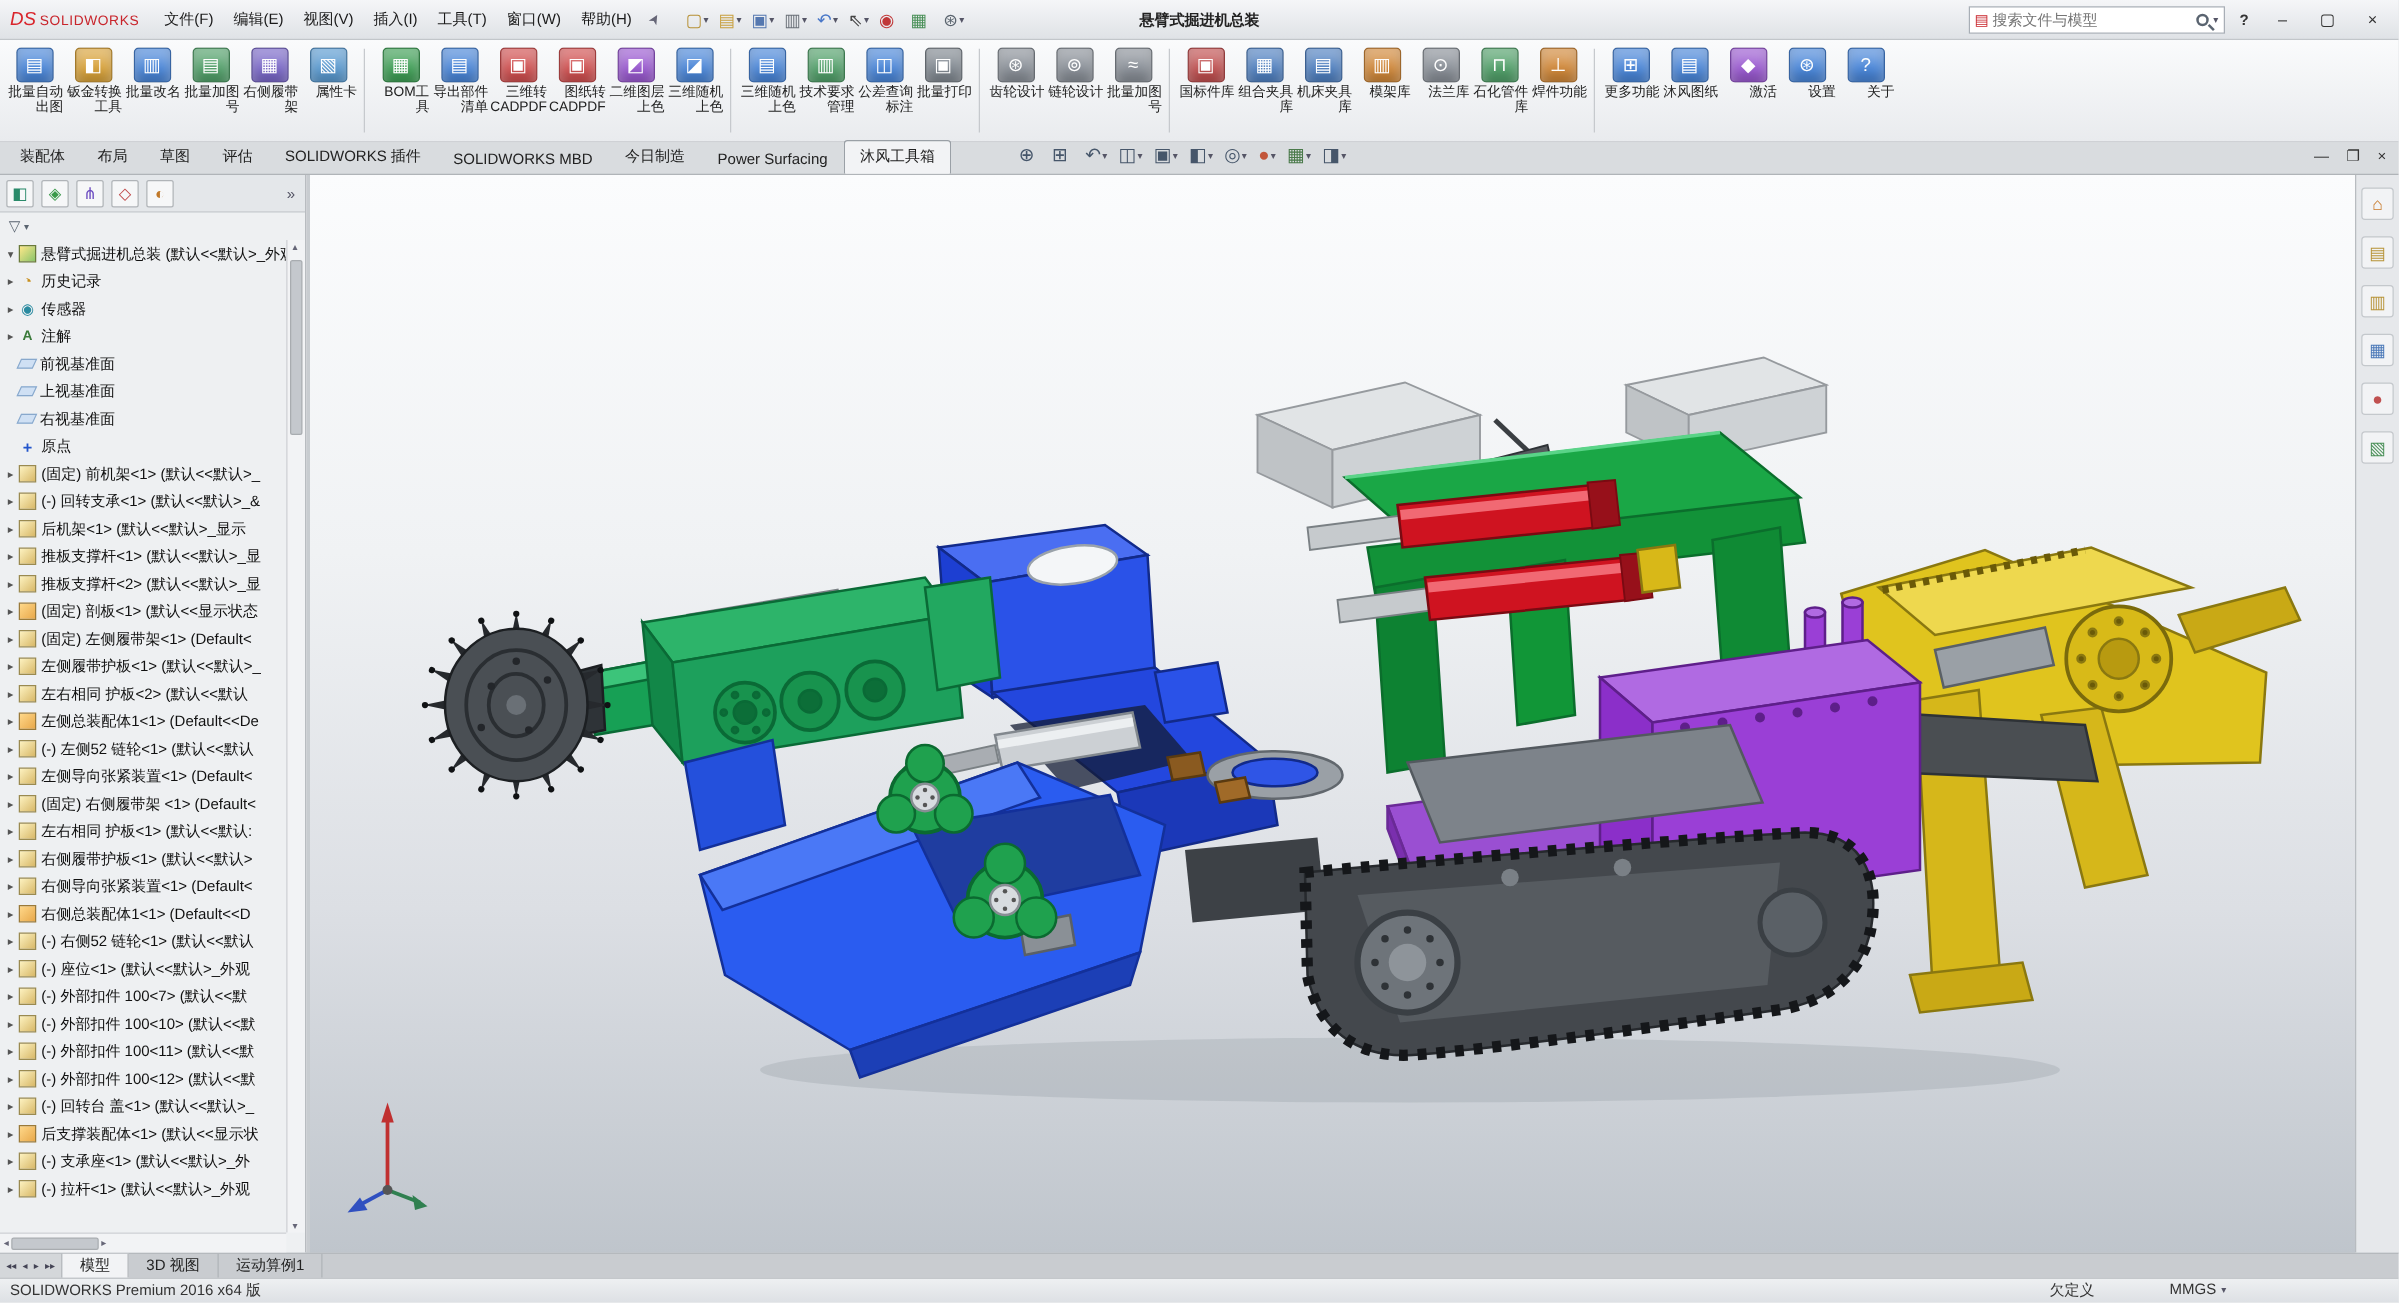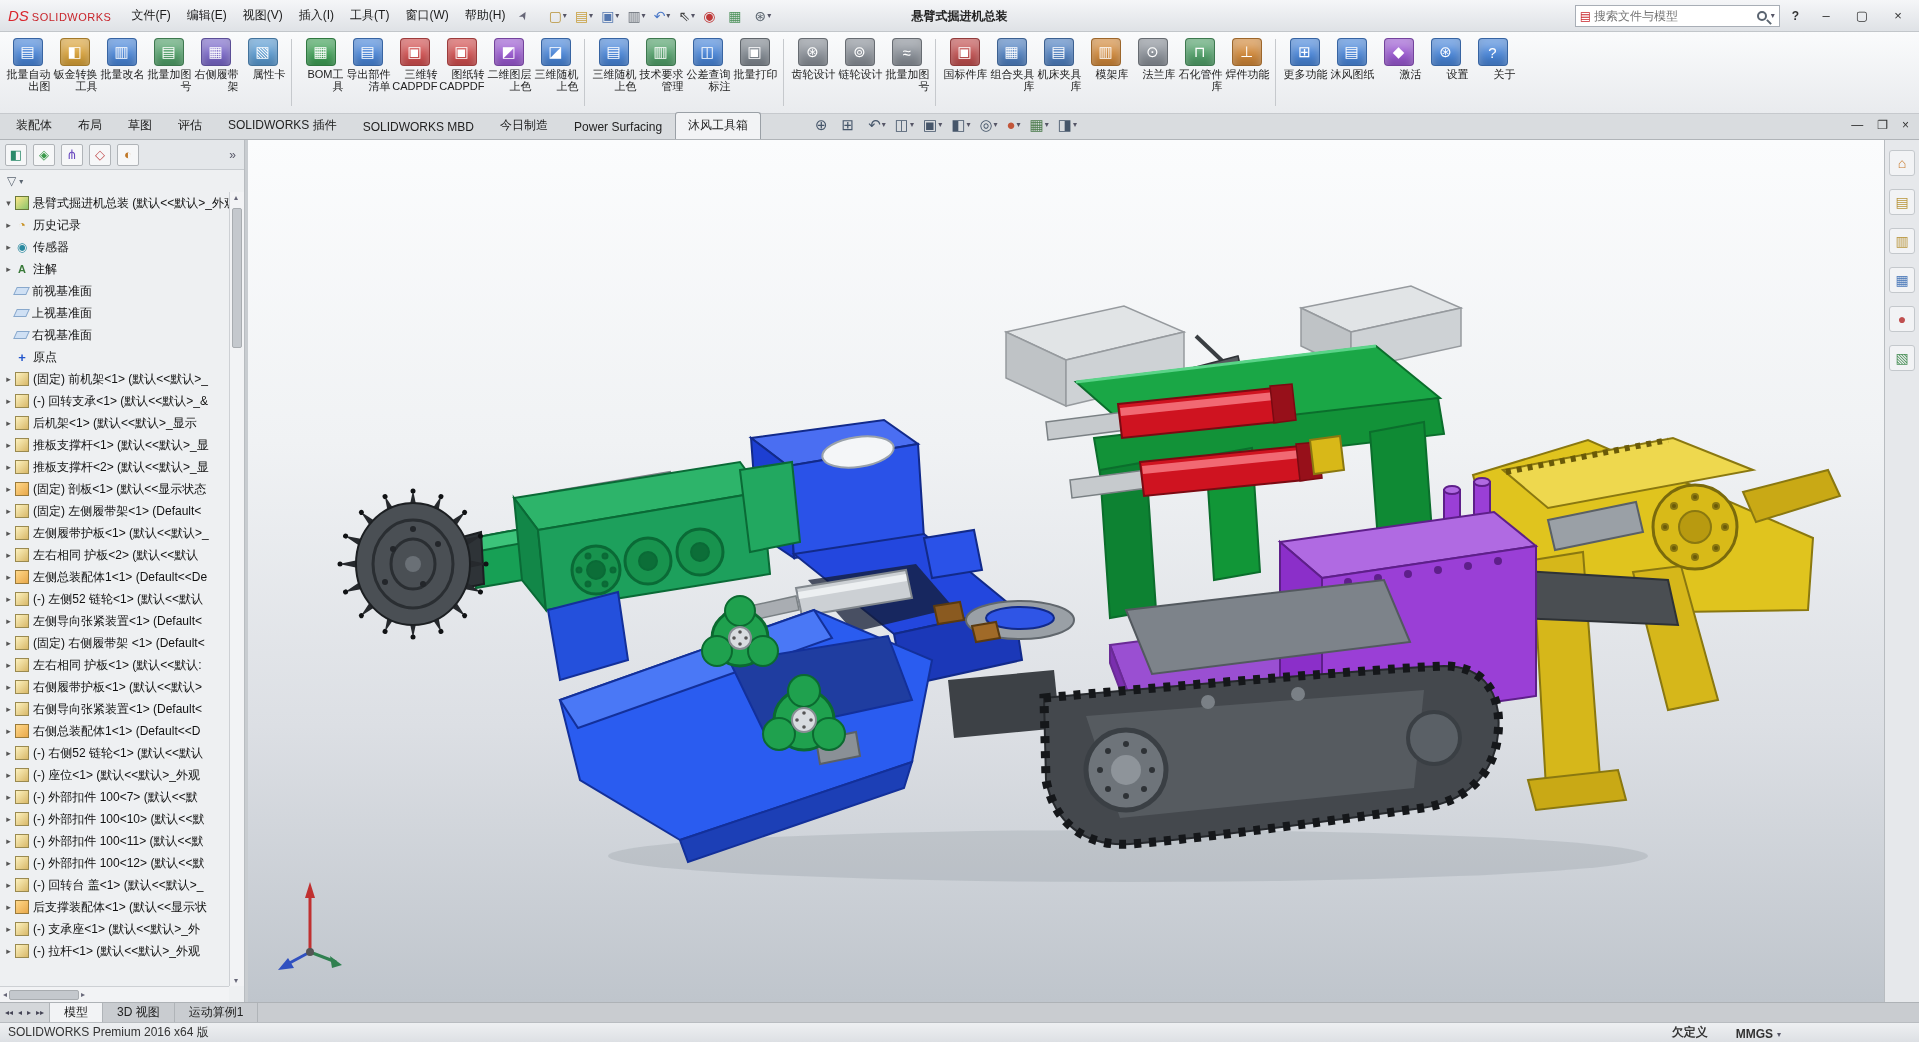--- a/index.html
+++ b/index.html
@@ -95,21 +95,21 @@
   .taskpane { width:35px; flex:none; background:#e6e8eb; border-left:1px solid #b8bcc0; display:flex; flex-direction:column; align-items:center; gap:13px; padding-top:10px; }
   .tp-btn { width:26px; height:26px; display:flex; align-items:center; justify-content:center; background:#f2f3f5; border:1px solid #c4c8cc; border-radius:3px; }
   .tp-glyph { font-size:14px; }
 
   
   .doctabs { height:20px; background:#c9ccd0; border-top:1px solid #aeb2b6; display:flex; align-items:stretch; }
   .dt-nav { display:flex; align-items:center; gap:5px; padding:0 5px; font-size:8px; color:#445; background:#d4d7da; border-right:1px solid #b0b4b8; }
   .dt-tab { display:flex; align-items:center; padding:0 14px; border-right:1px solid #b0b4b8; color:#222; }
   .dt-tab.active { background:#f2f3f5; }
   .statusbar { height:20px; background:linear-gradient(#eef0f2,#dde0e4); border-top:1px solid #b8bcc0; display:flex; align-items:center; padding:0 8px; color:#333; }
-  .sb-right { margin-left:auto; margin-right:130px; display:flex; align-items:flex-end; gap:28px;font-weight:bold; }
+  .sb-right { margin-left:auto; margin-right:130px; display:flex; align-items:flex-start; gap:60px; }
   .sb-units { display:flex; align-items:center; gap:4px; }
   .sb-caret { font-size:8px; color:#556; }
 </style>
 </head>
 <body>
 
 <div class="app">
 
   <div class="titlebar">
     <div class="logo">

